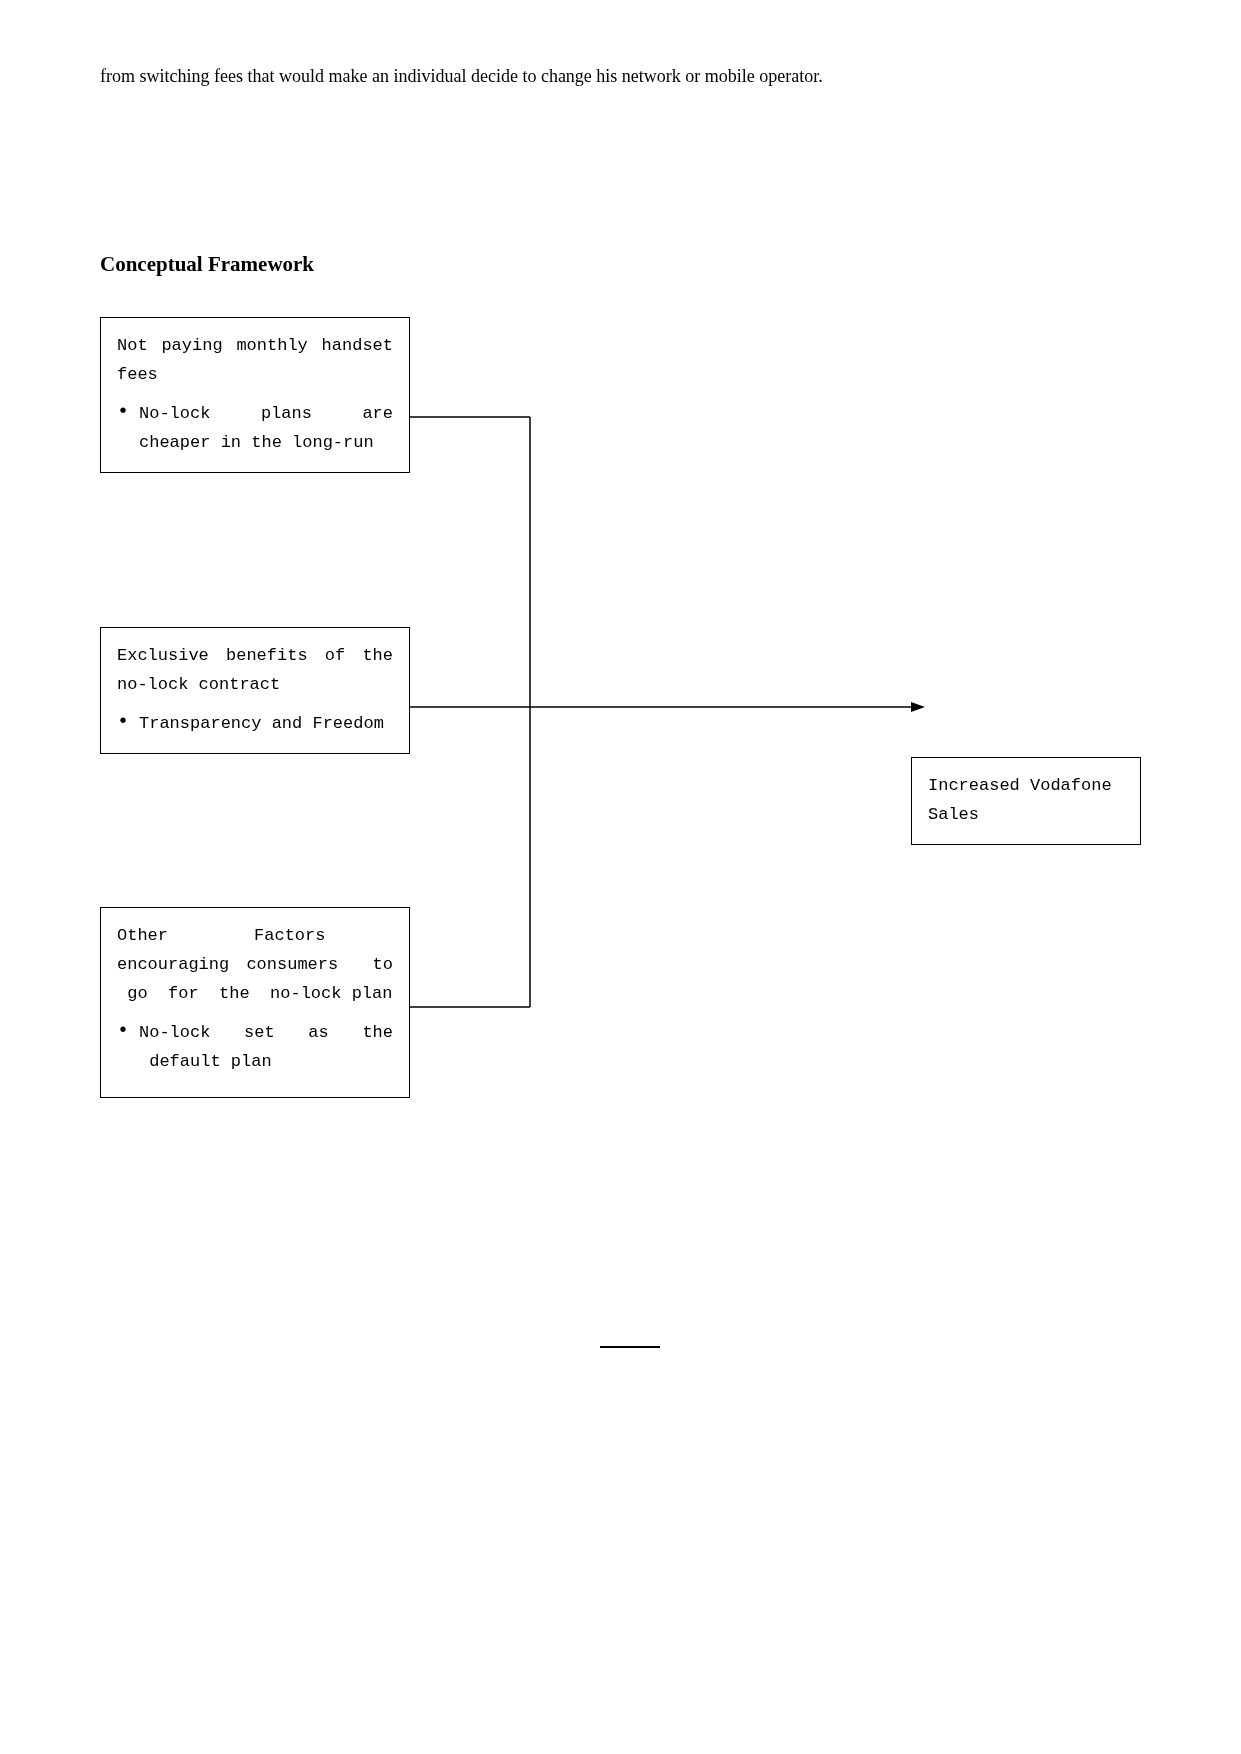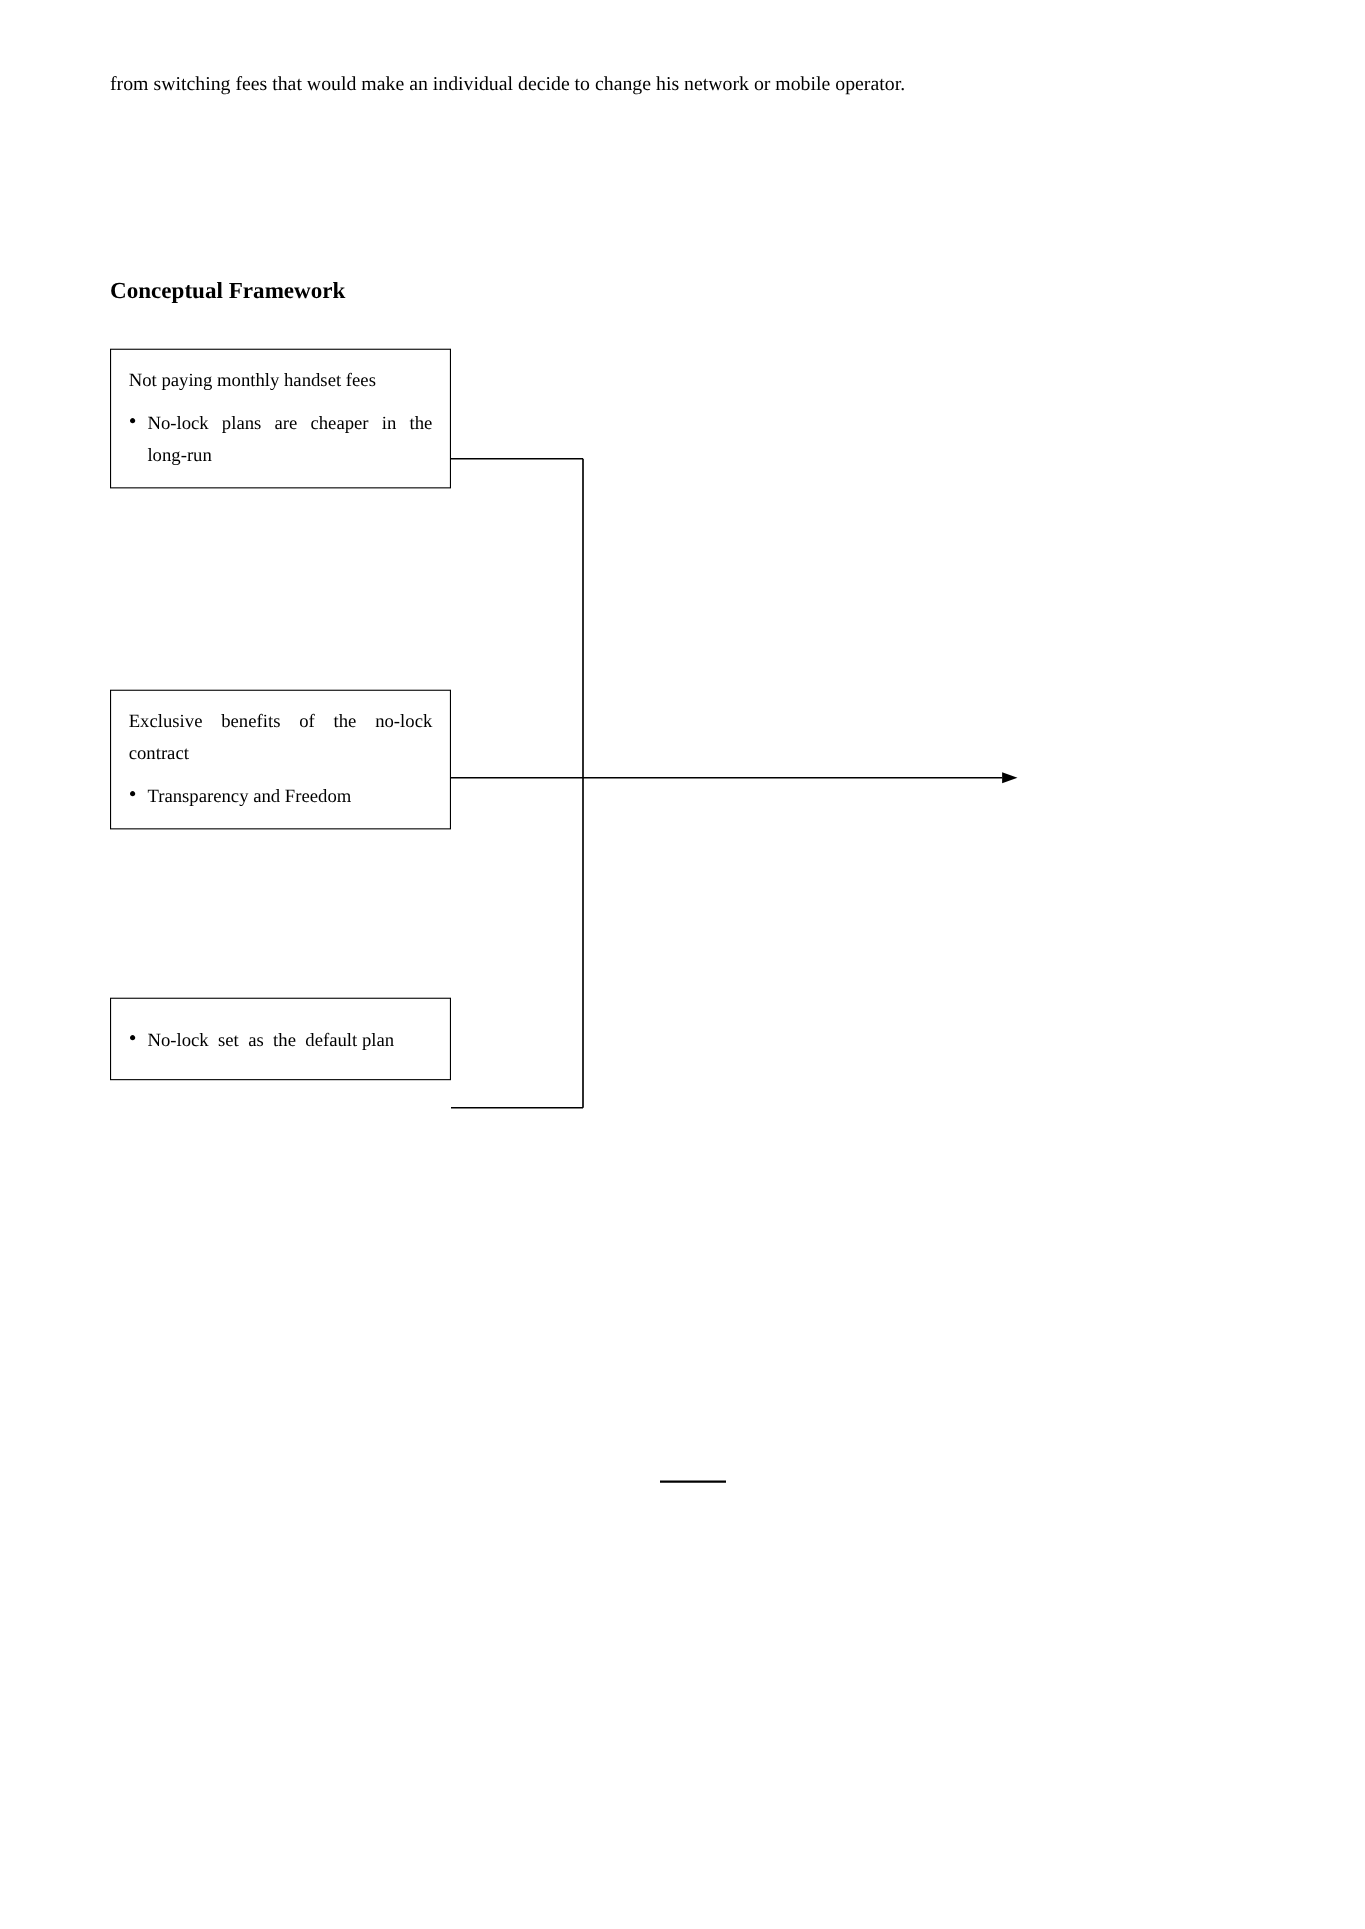--- a/index.html
+++ b/index.html
@@ -43,20 +43,21 @@
       font-size: 21px;
       margin-top: 160px;
       margin-bottom: 40px;
     }
 
     .framework-container {
       position: relative;
       width: 100%;
       height: 1050px;
       margin-top: 20px;
+      font-family: Liberation Mono, monospace;
     }
 
     
     .left-box {
       position: absolute;
       left: 0;
       border: 1px solid #000;
       width: 310px;
       padding: 14px 16px;
       font-size: 17px;
@@ -164,22 +165,26 @@
 
     <div class="left-box box2">
       <div>Exclusive benefits of the no-lock contract</div>
       <div class="bullet-item">
         <span class="bullet-dot">•</span>
         <span class="bullet-text">Transparency and Freedom</span>
       </div>
     </div>
 
     <div class="left-box box3" style="height: auto; padding-bottom: 20px;">
+      <div style="text-align: justify;">Other &nbsp;&nbsp;&nbsp;&nbsp; Factors &nbsp;&nbsp;&nbsp;&nbsp; encouraging consumers &nbsp;to &nbsp;go &nbsp;for &nbsp;the &nbsp;no-lock plan</div>
       <div class="bullet-item">
         <span class="bullet-dot">•</span>
         <span class="bullet-text">No-lock &nbsp;set &nbsp;as &nbsp;the &nbsp;default plan</span>
       </div>
     </div>
 
+    <div class="right-box">
+      <span>Increased Vodafone Sales</span>
+    </div>
 
   </div>
 
 </div>
 
 </body></html>

